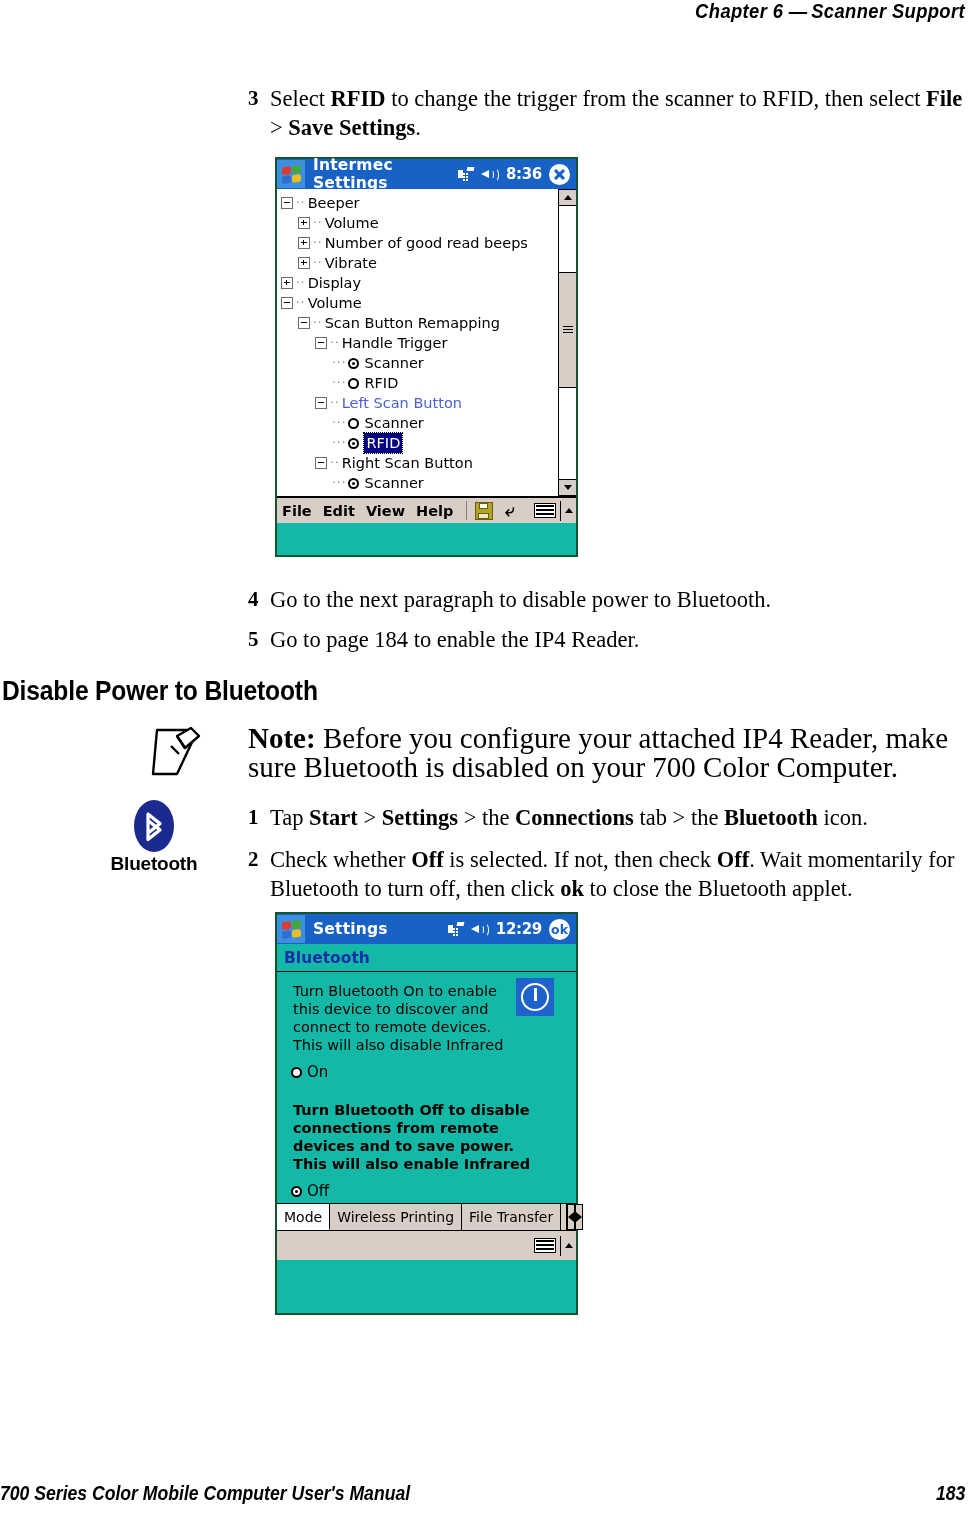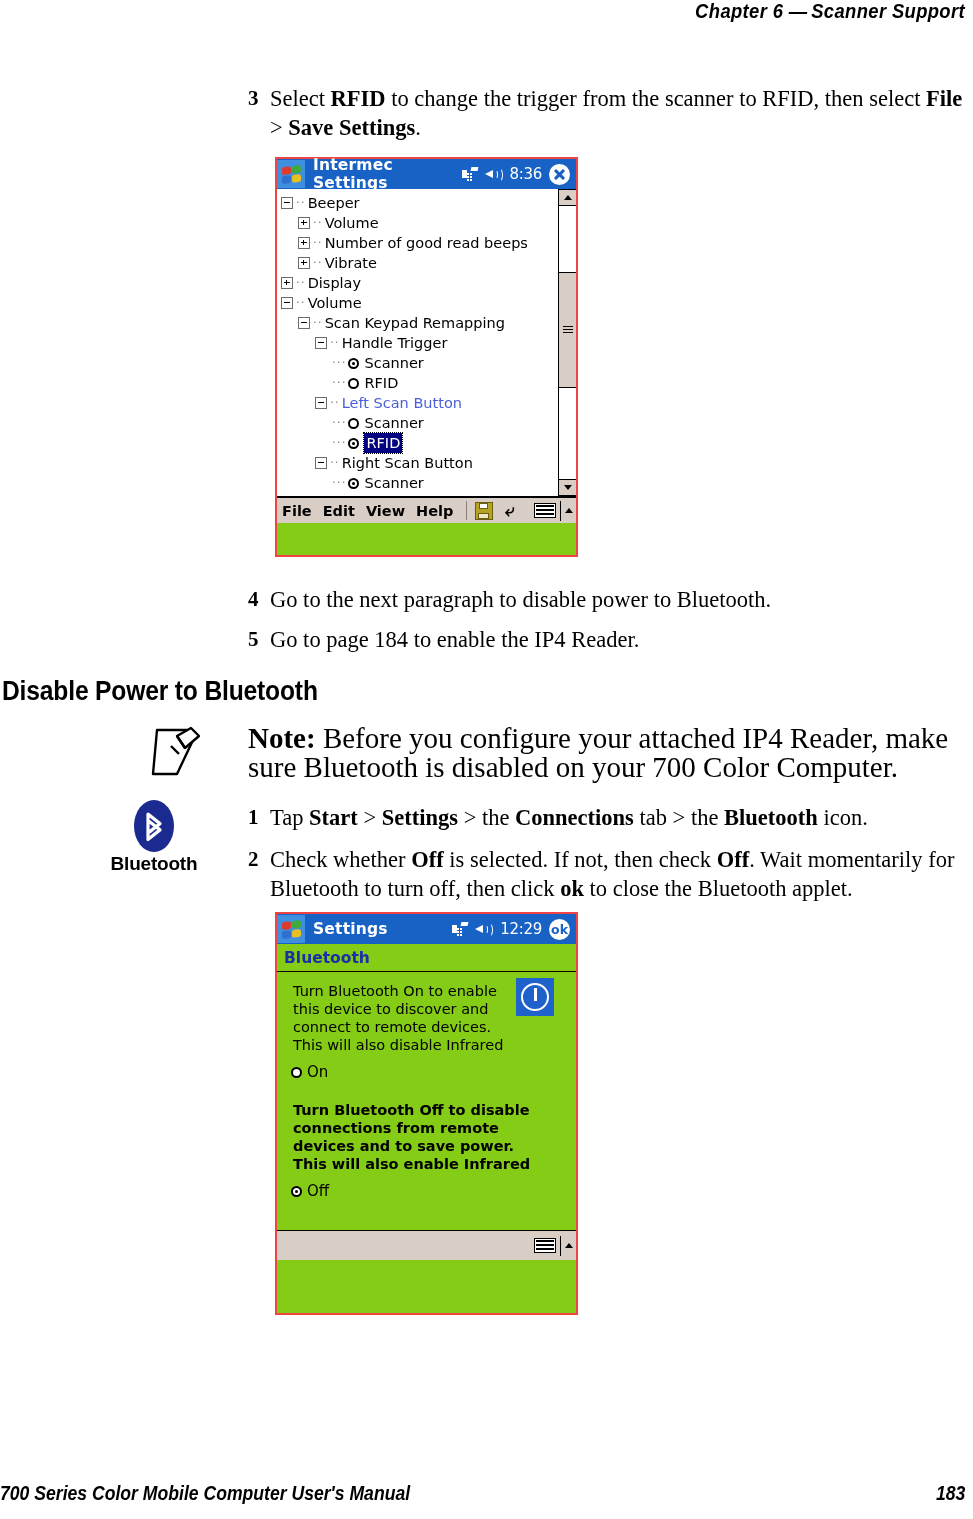--- a/index.html
+++ b/index.html
@@ -85,22 +85,22 @@
     font-family: "Liberation Sans", sans-serif;
     font-weight: bold;
     font-size: 19px;
     margin-top: 1px;
     letter-spacing: -.2px;
   }
 
   
   .pda {
     position: absolute;
-    border: 2px solid #ef4444;
-    background: #84cc16;
+    border: 2px solid #14532d;
+    background: #14b8a6;
     font-family: "DejaVu Sans", sans-serif;
     box-sizing: border-box;
   }
   .titlebar {
     height: 30px;
     background: #1862c6;
     display: flex;
     align-items: center;
     color: #ffffff;
     font-size: 15.5px;
@@ -147,21 +147,21 @@
     border-bottom:4.5px solid transparent;
     border-right:8px solid #fff;
   }
   .spk .w1, .spk .w2 {
     position:absolute; border:1.6px solid #fff; border-left-color:transparent;
     border-top-color:transparent; border-bottom-color:transparent;
     border-radius: 50%;
   }
   .spk .w1 { left:8px; top:3.5px; width:3px; height:7px; }
   .spk .w2 { left:11px; top:1px; width:5px; height:12px; }
-  .clock { font-size: 15px; font-weight: normal; letter-spacing: -.3px; }
+  .clock { font-size: 15px; font-weight: bold; letter-spacing: -.3px; }
   .tb-btn {
     width: 21px; height: 21px; border-radius: 50%;
     background: #ffffff; color: #1862c6;
     display:flex; align-items:center; justify-content:center;
     font-size: 12.5px; font-weight: bold;
     position: relative;
   }
   .tb-btn.close::before, .tb-btn.close::after {
     content:""; position:absolute; width:13px; height:3px;
     background:#1862c6; border-radius:1px;
@@ -426,21 +426,21 @@
             <span class="tlabel">Display</span>
           </div>
           <div class="trow" style="padding-left: 0px;">
             <span class="tbox"></span>
             <span class="dots">··</span>
             <span class="tlabel">Volume</span>
           </div>
           <div class="trow" style="padding-left: 17px;">
             <span class="tbox"></span>
             <span class="dots">··</span>
-            <span class="tlabel">Scan Keypad Remapping</span>
+            <span class="tlabel">Scan Button Remapping</span>
           </div>
           <div class="trow" style="padding-left: 34px;">
             <span class="tbox"></span>
             <span class="dots">··</span>
             <span class="tlabel">Handle Trigger</span>
           </div>
           <div class="trow" style="padding-left: 51px;">
             <span class="dots">···</span>
             <span class="radio on"></span>
             <span class="tlabel">Scanner</span>
@@ -612,20 +612,32 @@
 
     <div class="bt-par" style="margin-top:20px;font-weight:bold;">Turn Bluetooth Off to disable
 connections from remote
 devices and to save power.
 This will also enable Infrared</div>
     <div class="bt-radio-row">
       <span class="radio on"></span>
       <span>Off</span>
     </div>
 
+    <div class="bt-tabs" style="bottom:30px;">
+      <div class="tab active">Mode</div>
+      <div class="tab">Wireless Printing</div>
+      <div class="tab">File Transfer</div>
+      <div class="tab clipped" style="width:14px;padding:0 0 0 5px;">A</div>
+      <div class="arrbox">
+          <div class="tri-l"></div>
+        </div>
+      <div class="arrbox">
+          <div class="tri-r"></div>
+        </div>
+    </div>
 
     <div class="menubar" style="position:absolute;left:0;right:0;bottom:0;border-top:1px solid #000;height:30px;">
       <span class="kbd-area">
         <span class="kbd">
             <i></i>
             <i></i>
             <i></i>
           </span>
         <span class="kbd-sep"></span>
         <span class="kbd-tri"></span>

